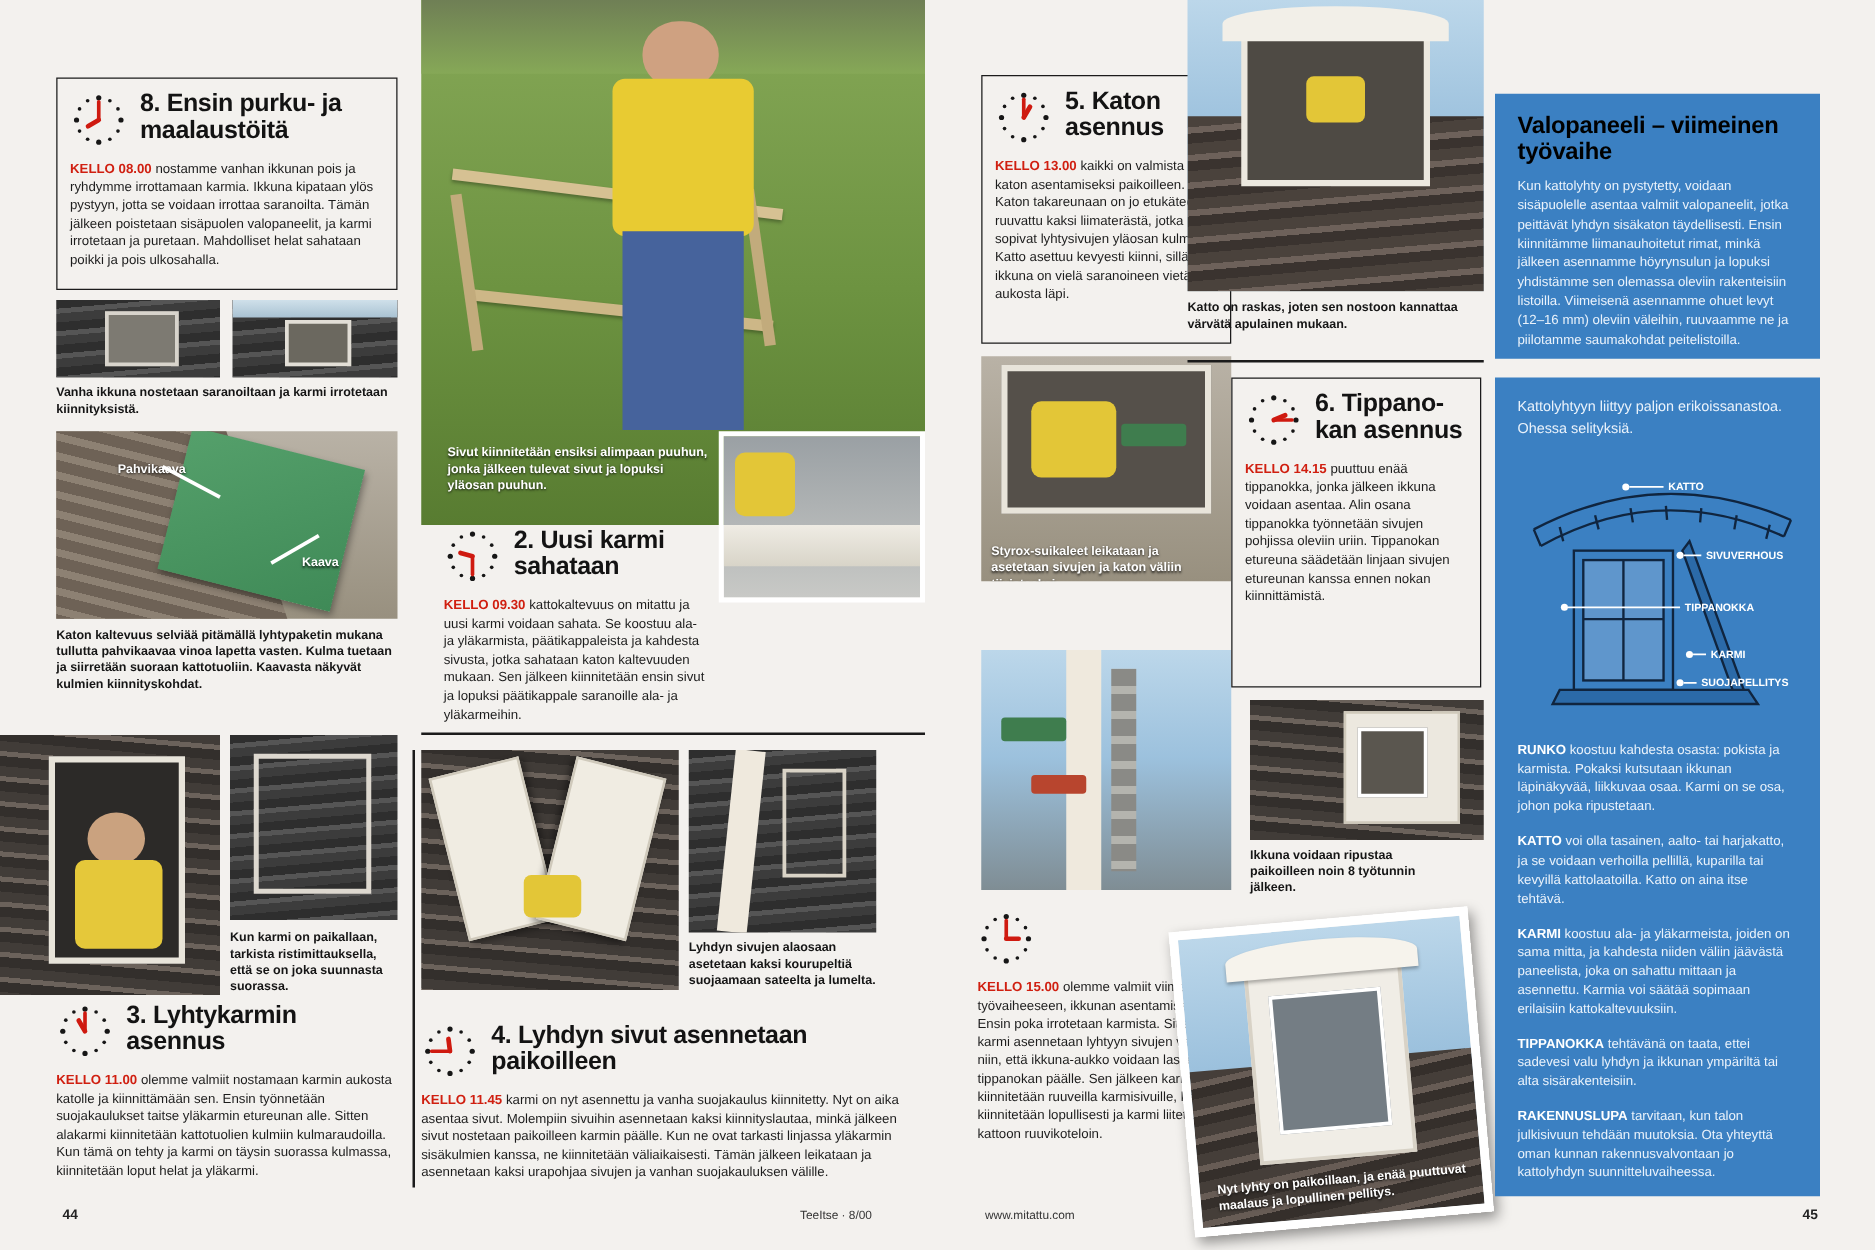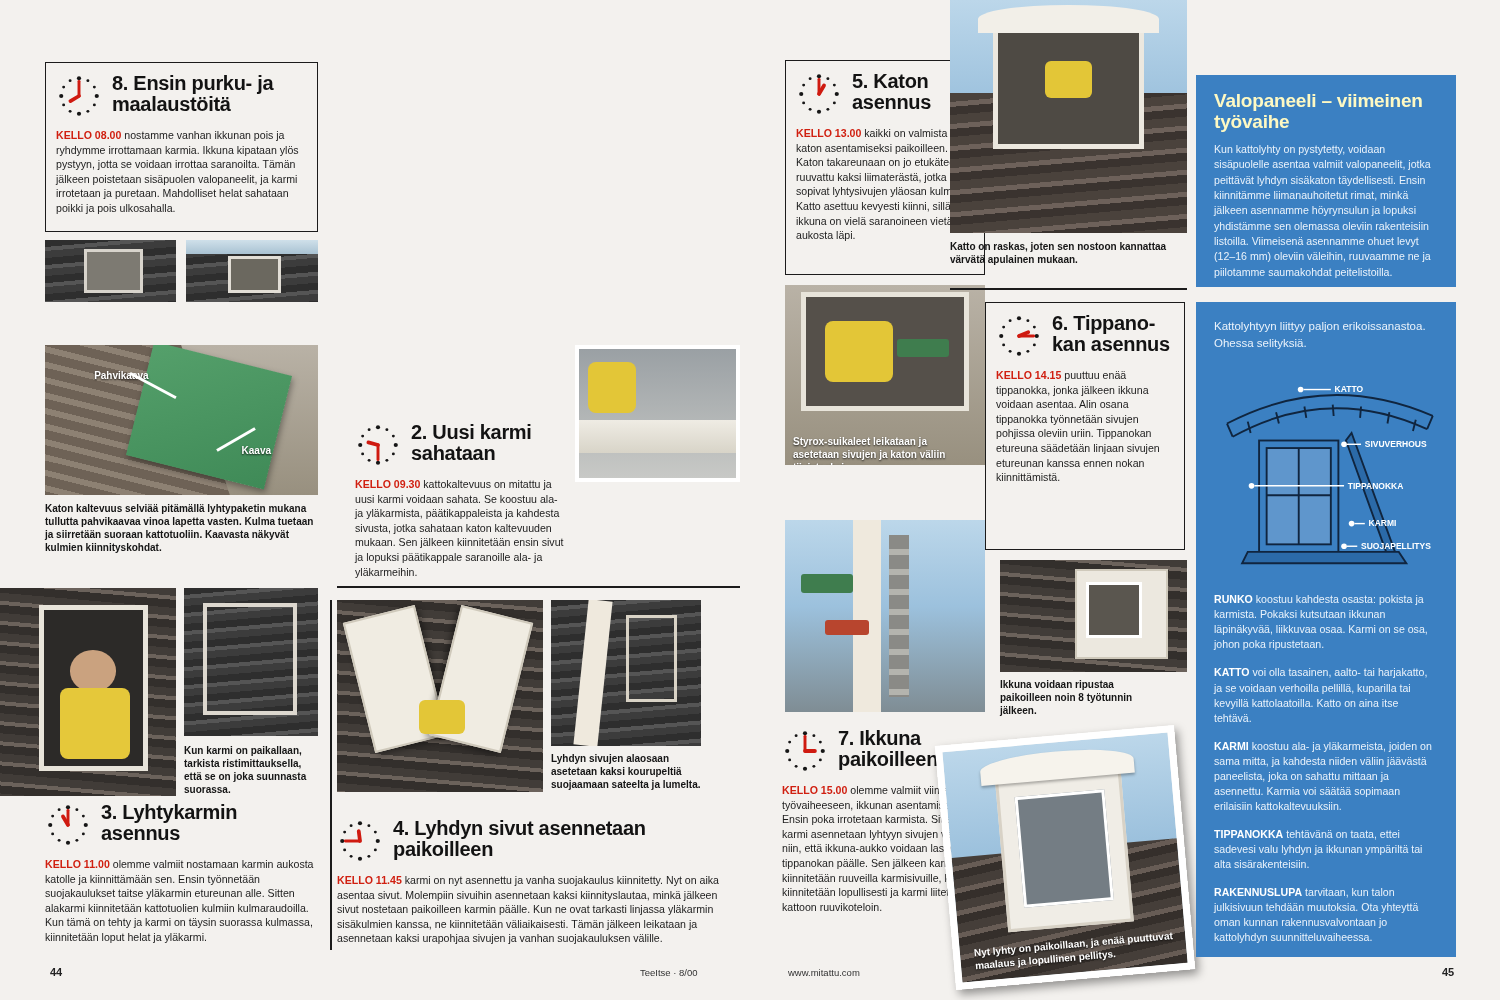--- a/index.html
+++ b/index.html
@@ -24,21 +24,21 @@
   .photo { position:absolute; overflow:hidden; background:#888; }
   .ph-roof   { background:repeating-linear-gradient(175deg,#2e2e2e 0 7px,#555 7px 11px,#3c3c3c 11px 18px); }
   .ph-roof2  { background:repeating-linear-gradient(185deg,#413c38 0 8px,#6b625b 8px 12px,#332f2c 12px 20px); }
   .ph-grass  { background:linear-gradient(180deg,#86a857 0%,#6d9341 55%,#587c31 100%); }
   .ph-sky    { background:linear-gradient(180deg,#bcd7ea 0%,#9cc1dd 45%,#7f8d94 100%); }
   .ph-wall   { background:linear-gradient(180deg,#b9b2a6 0%,#98907f 100%); }
   .shape { position:absolute; }
 
   
   .bluebox { background:#3b80c2; color:#fff; padding:16px 18px; }
-  .bluebox h2 { font-weight:bold; color:#fef9c3; letter-spacing:-.2px; }
+  .bluebox h2 { font-weight:bold; color:#000000; letter-spacing:-.2px; }
   .bb-body { font-size:10.6px; line-height:1.45; color:#eaf2fb; }
   .term-p { font-size:10.6px; line-height:1.42; color:#eaf2fb; margin-top:13px; }
   .term { font-weight:bold; color:#ffffff; }
 
   
   .hrule { background:#1b1b1b; }
   .vrule { background:#1b1b1b; }
 
   
   .folio { font-size:11px; font-weight:bold; color:#222; }
@@ -74,20 +74,21 @@
     <div class="step-body"><span class="kello">KELLO 08.00</span> <span>nostamme vanhan ikkunan pois ja ryhdymme irrottamaan karmia. Ikkuna kipataan ylös pystyyn, jotta se voidaan irrottaa saranoilta. Tämän jälkeen poistetaan sisäpuolen valopaneelit, ja karmi irrotetaan ja puretaan. Mahdolliset helat sahataan poikki ja pois ulkosahalla.</span></div>
   </div>
 
   <div class="photo ph-roof" style="left:45px; top:240px; width:131px; height:62px;">
     <div class="shape" style="left:30%;top:15%;width:45%;height:70%;border:3px solid #d8d4cc;background:#7d7a72;"></div>
   </div>
   <div class="photo ph-roof" style="left:186px; top:240px; width:132px; height:62px;">
     <div class="shape" style="left:0;top:0;width:100%;height:22%;background:linear-gradient(180deg,#cfe0ea,#a9c2d2);"></div>
     <div class="shape" style="left:32%;top:25%;width:40%;height:60%;border:3px solid #e2ded6;background:#6b685f;"></div>
   </div>
+  <div class="abs cap" style="left:45px; top:308px; width:273px;">Vanha ikkuna nostetaan saranoiltaan ja karmi irrotetaan kiinnityksistä.</div>
 
   <div class="photo ph-wall" style="left:45px; top:345px; width:273px; height:150px;">
     <div class="shape" style="left:-12%;top:-20%;width:70%;height:150%;background:repeating-linear-gradient(32deg,#6e6256 0 9px,#8d8173 9px 15px);transform:rotate(-18deg);"></div>
     <div class="shape" style="left:34%;top:8%;width:52%;height:78%;background:linear-gradient(150deg,#55a06b,#3f8a57);transform:rotate(14deg);box-shadow:2px 3px 6px rgba(0,0,0,.35);"></div>
     <div class="shape cap-overlay" style="left:18%;top:16%;">Pahvikaava</div>
     <div class="shape cap-overlay" style="left:72%;top:66%;">Kaava</div>
     <div class="shape" style="left:30%;top:26%;width:52px;height:3px;background:#fff;transform:rotate(28deg);"></div>
     <div class="shape" style="left:62%;top:62%;width:44px;height:3px;background:#fff;transform:rotate(-30deg);"></div>
   </div>
   <div class="abs cap" style="left:45px; top:502px; width:273px;">Katon kaltevuus selviää pitämällä lyhtypaketin mukana tullutta pahvikaavaa vinoa lapetta vasten. Kulma tuetaan ja siirretään suoraan kattotuoliin. Kaavasta näkyvät kulmien kiinnityskohdat.</div>
@@ -120,20 +121,32 @@
           <line x1="22" y1="22" x2="17.2" y2="13.8" stroke="#cf1a10" stroke-width="3.6" stroke-linecap="round"></line>
           <line x1="22" y1="22" x2="22.0" y2="8.0" stroke="#cf1a10" stroke-width="2.8" stroke-linecap="round"></line>
         </svg>
       <div class="step-title">3. Lyhtykarmin asennus</div>
     </div>
     <div class="step-body"><span class="kello">KELLO 11.00</span> <span>olemme valmiit nostamaan karmin aukosta katolle ja kiinnittämään sen. Ensin työnnetään suojakaulukset taitse yläkarmin etureunan alle. Sitten alakarmi kiinnitetään kattotuolien kulmiin kulmaraudoilla. Kun tämä on tehty ja karmi on täysin suorassa kulmassa, kiinnitetään loput helat ja yläkarmi.</span></div>
   </div>
 
   <div class="abs vrule" style="left:330px; top:600px; width:1.5px; height:350px;"></div>
 
+  <div class="photo ph-grass" style="left:337px; top:0px; width:403px; height:420px;">
+    <div class="shape" style="left:0;top:0;width:100%;height:14%;background:linear-gradient(180deg,#6f7f55,#86a857);"></div>
+    <div class="shape" style="left:8%;top:34%;width:64%;height:10px;background:#cab astronomi88;"></div>
+    <div class="shape" style="left:6%;top:36%;width:66%;height:9px;background:#d6c193;transform:rotate(7deg);box-shadow:0 2px 3px rgba(0,0,0,.3);"></div>
+    <div class="shape" style="left:10%;top:58%;width:60%;height:9px;background:#cdb787;transform:rotate(6deg);box-shadow:0 2px 3px rgba(0,0,0,.3);"></div>
+    <div class="shape" style="left:8%;top:37%;width:9px;height:30%;background:#c2ab7c;transform:rotate(-8deg);"></div>
+    <div class="shape" style="left:66%;top:36%;width:9px;height:30%;background:#c2ab7c;transform:rotate(-8deg);"></div>
+    <div class="shape" style="left:44%;top:4%;width:15%;height:13%;background:#cfa181;border-radius:48%;"></div>
+    <div class="shape" style="left:38%;top:15%;width:28%;height:30%;background:#e8cb32;border-radius:10px;"></div>
+    <div class="shape" style="left:40%;top:44%;width:24%;height:38%;background:#46639c;"></div>
+    <div class="abs cap-overlay" style="left:21px; top:356px; width:210px;">Sivut kiinnitetään ensiksi alimpaan puuhun, jonka jälkeen tulevat sivut ja lopuksi yläosan puuhun.</div>
+  </div>
 
   <div class="photo" style="left:575px; top:345px; width:165px; height:137px; border:4px solid #fff; background:linear-gradient(180deg,#9aa0a4,#c8c9c6);">
     <div class="shape" style="left:0;top:55%;width:100%;height:26%;background:linear-gradient(180deg,#efece4,#d8d4c8);"></div>
     <div class="shape" style="left:6%;top:10%;width:30%;height:40%;background:#e3c637;border-radius:8px;"></div>
   </div>
 
   <div class="abs" style="left:355px; top:422px; width:212px;">
     <div class="step-head">
       <svg class="clock" viewBox="0 0 44 44">
           <circle cx="22.0" cy="5.0" r="2" fill="#161616"></circle>
@@ -240,21 +253,20 @@
           <circle cx="30.5" cy="36.7" r="1.4" fill="#161616"></circle>
           <circle cx="22.0" cy="39.0" r="2" fill="#161616"></circle>
           <circle cx="13.5" cy="36.7" r="1.4" fill="#161616"></circle>
           <circle cx="7.3" cy="30.5" r="1.4" fill="#161616"></circle>
           <circle cx="5.0" cy="22.0" r="2" fill="#161616"></circle>
           <circle cx="7.3" cy="13.5" r="1.4" fill="#161616"></circle>
           <circle cx="13.5" cy="7.3" r="1.4" fill="#161616"></circle>
           <line x1="22" y1="22" x2="31.5" y2="22.0" stroke="#cf1a10" stroke-width="3.6" stroke-linecap="round"></line>
           <line x1="22" y1="22" x2="22.0" y2="8.0" stroke="#cf1a10" stroke-width="2.8" stroke-linecap="round"></line>
         </svg>
-      <div class="step-title">7. Ikkuna paikoilleen</div>
     </div>
     <div class="step-body"><span class="kello">KELLO 15.00</span> <span>olemme valmiit viimeiseen työvaiheeseen, ikkunan asentamiseen. Ensin poka irrotetaan karmista. Sitten karmi asennetaan lyhtyyn sivujen väliin niin, että ikkuna-aukko voidaan laskea tippanokan päälle. Sen jälkeen karmi kiinnitetään ruuveilla karmisivuille, katto kiinnitetään lopullisesti ja karmi liitetään kattoon ruuvikoteloin.</span></div>
   </div>
 
   <div class="photo ph-sky" style="left:950px; top:0px; width:237px; height:233px;">
     <div class="shape" style="left:0;top:40%;width:100%;height:60%;background:repeating-linear-gradient(175deg,#4a423c 0 9px,#6d615a 9px 14px,#3a332f 14px 22px);"></div>
     <div class="shape" style="left:18%;top:6%;width:64%;height:58%;border:5px solid #ece8df;background:#4e4a44;border-radius:8px 8px 0 0;"></div>
     <div class="shape" style="left:12%;top:2%;width:76%;height:12%;background:#f2efe8;border-radius:50% 50% 0 0;"></div>
     <div class="shape" style="left:40%;top:26%;width:20%;height:16%;background:#e3c637;border-radius:6px;"></div>
   </div>

